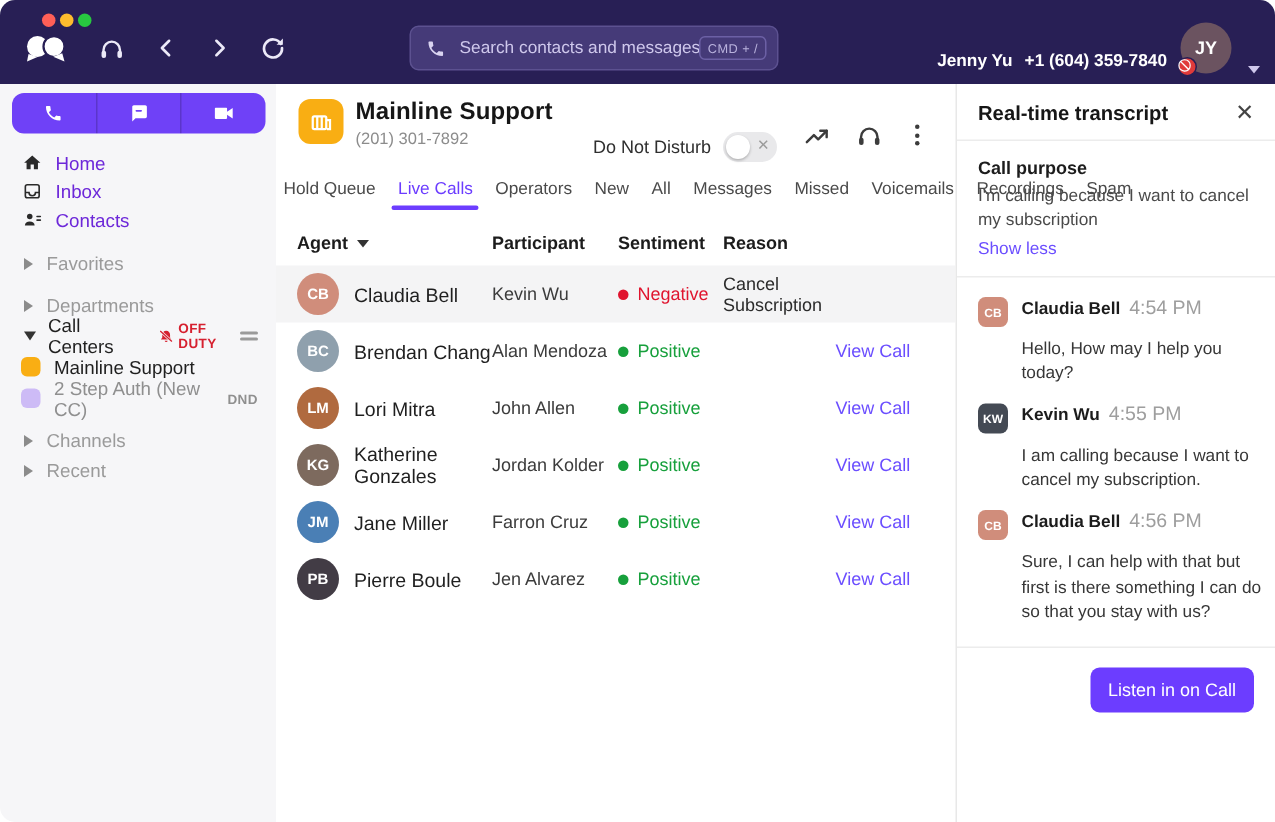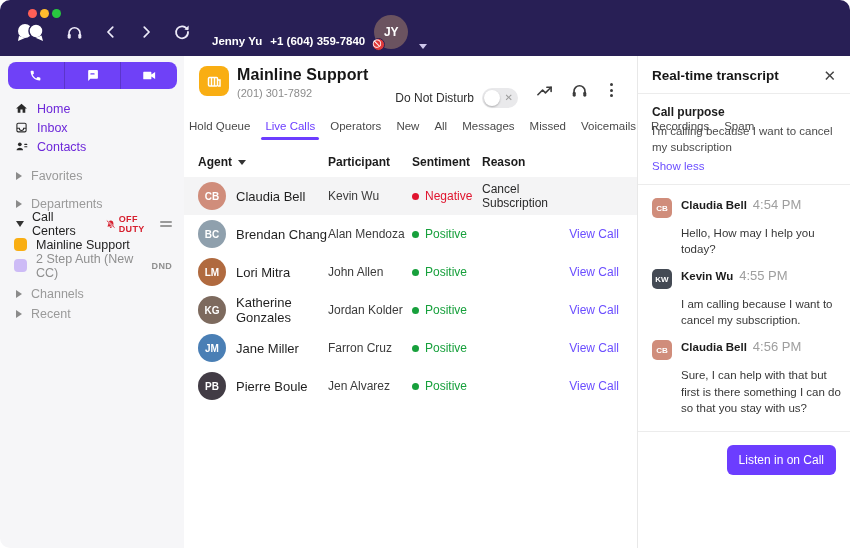--- a/index.html
+++ b/index.html
@@ -78,21 +78,21 @@
   .trow { height:38px; font-size:12px; color:#3c3c3c; }
   .trow.selected { background:#f4f4f5; }
   .cell-agent { display:flex; align-items:center; gap:10px; }
   .avatar { width:28px; height:28px; border-radius:50%; flex:none; color:#fff; font-size:10px; font-weight:bold; display:flex; align-items:center; justify-content:center; }
   .aname { font-size:13px; color:#1f1f1f; }
   .cell-sent { display:flex; align-items:center; gap:6px; }
   .cell-sent .dot { width:7px; height:7px; border-radius:50%; background:#999; }
   .trow.positive .cell-sent { color:#17a03c; } .trow.positive .dot { background:#17a03c; }
   .trow.negative .cell-sent { color:#e0142e; } .trow.negative .dot { background:#e0142e; }
   .reason-link { color:#2b2b2b; cursor:pointer; }
-  .cell-action { text-align:right; }
+  .cell-action { }
   .view-call { color:#6b4eff; cursor:pointer; text-decoration:none; }
 
   
   .panel { width:213px; flex:none; background:#fff; border-left:1px solid #e8e8e8; display:flex; flex-direction:column; }
   .panel-header { display:flex; align-items:center; justify-content:space-between; padding:12px 12px 10px 14px; border-bottom:1px solid #ececec; }
   .panel-title { font-size:13.5px; font-weight:bold; color:#161616; }
   .close-x { font-size:15px; color:#444; line-height:1; cursor:pointer; padding:0 2px; }
   .purpose { padding:11px 12px 12px 14px; border-bottom:1px solid #ececec; }
   .purpose-h { font-size:12px; font-weight:bold; color:#1c1c1c; margin-bottom:5px; }
   .purpose-t { font-size:11.5px; color:#4a4a4a; line-height:1.35; }
@@ -144,20 +144,27 @@
           <polyline points="6,2.5 11.5,8 6,13.5" stroke="#ece9f8" stroke-width="2" stroke-linecap="round" stroke-linejoin="round"></polyline>
         </svg>
     </span>
     <span class="nav-ic">
       <svg width="16" height="16" viewBox="0 0 16 16" fill="none">
           <path d="M13.2 5.3 A6 6 0 1 0 14 8" stroke="#ece9f8" stroke-width="1.8" fill="none" stroke-linecap="round"></path>
           <path d="M14.6 1.6 v4.2 h-4.2 z" fill="#ece9f8"></path>
         </svg>
     </span>
 
+    <div class="searchbox">
+      <svg width="13" height="13" viewBox="0 0 24 24">
+          <path fill="#d9d3f0" d="M6.62 10.79c1.44 2.83 3.76 5.14 6.59 6.59l2.2-2.2c.27-.27.67-.36 1.02-.24 1.12.37 2.33.57 3.57.57.55 0 1 .45 1 1V20c0 .55-.45 1-1 1-9.39 0-17-7.61-17-17 0-.55.45-1 1-1h3.5c.55 0 1 .45 1 1 0 1.25.2 2.45.57 3.57.11.35.03.75-.25 1.02l-2.2 2.2z"></path>
+        </svg>
+      <input type="text" placeholder="Search contacts and messages" style="">
+      <span class="kbd-badge">CMD + /</span>
+    </div>
 
     <div class="userbox">
       <div class="usertext">
         <div class="uline1"><span>Jenny Yu</span><span class="uphone">+1 (604) 359-7840</span></div>
       </div>
       <div class="uavatar" style="background: rgb(107, 83, 96);">
         <span>JY</span>
         <span class="dnd-badge">⃠</span>
       </div>
       <span class="caret-down"></span>

